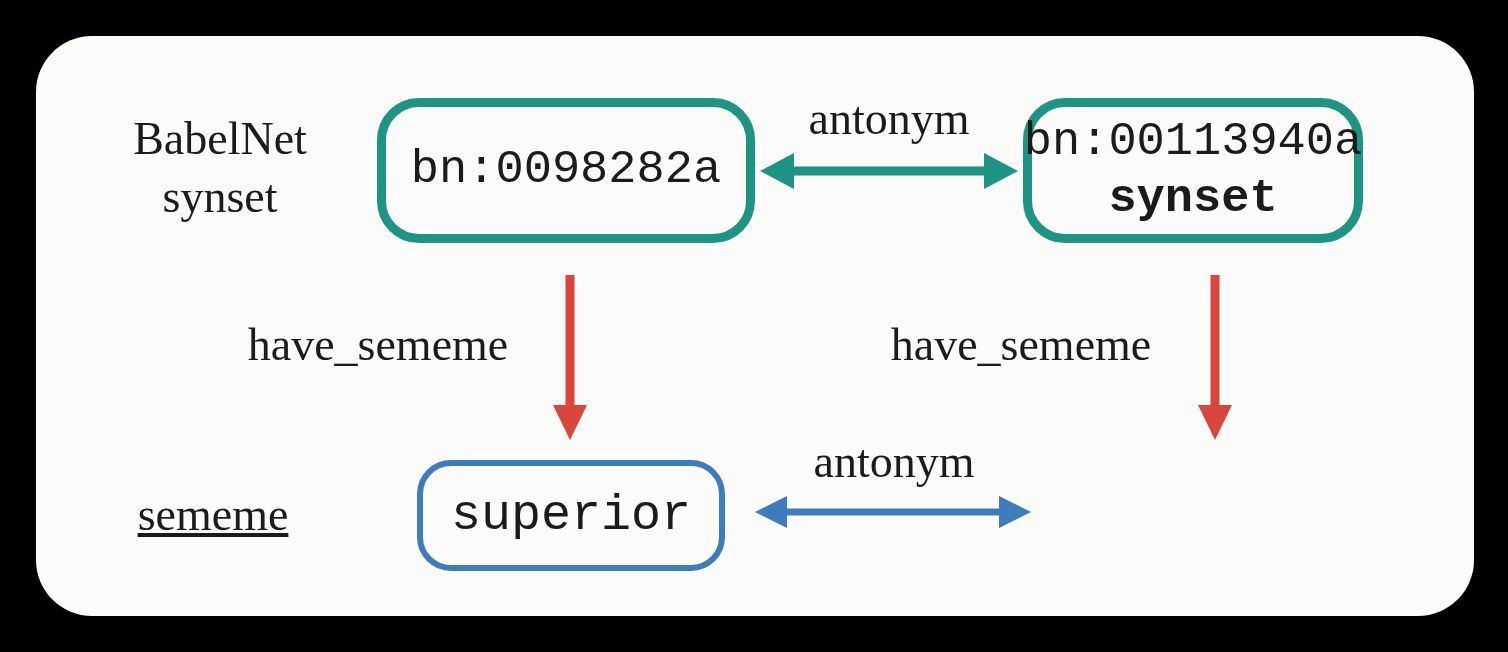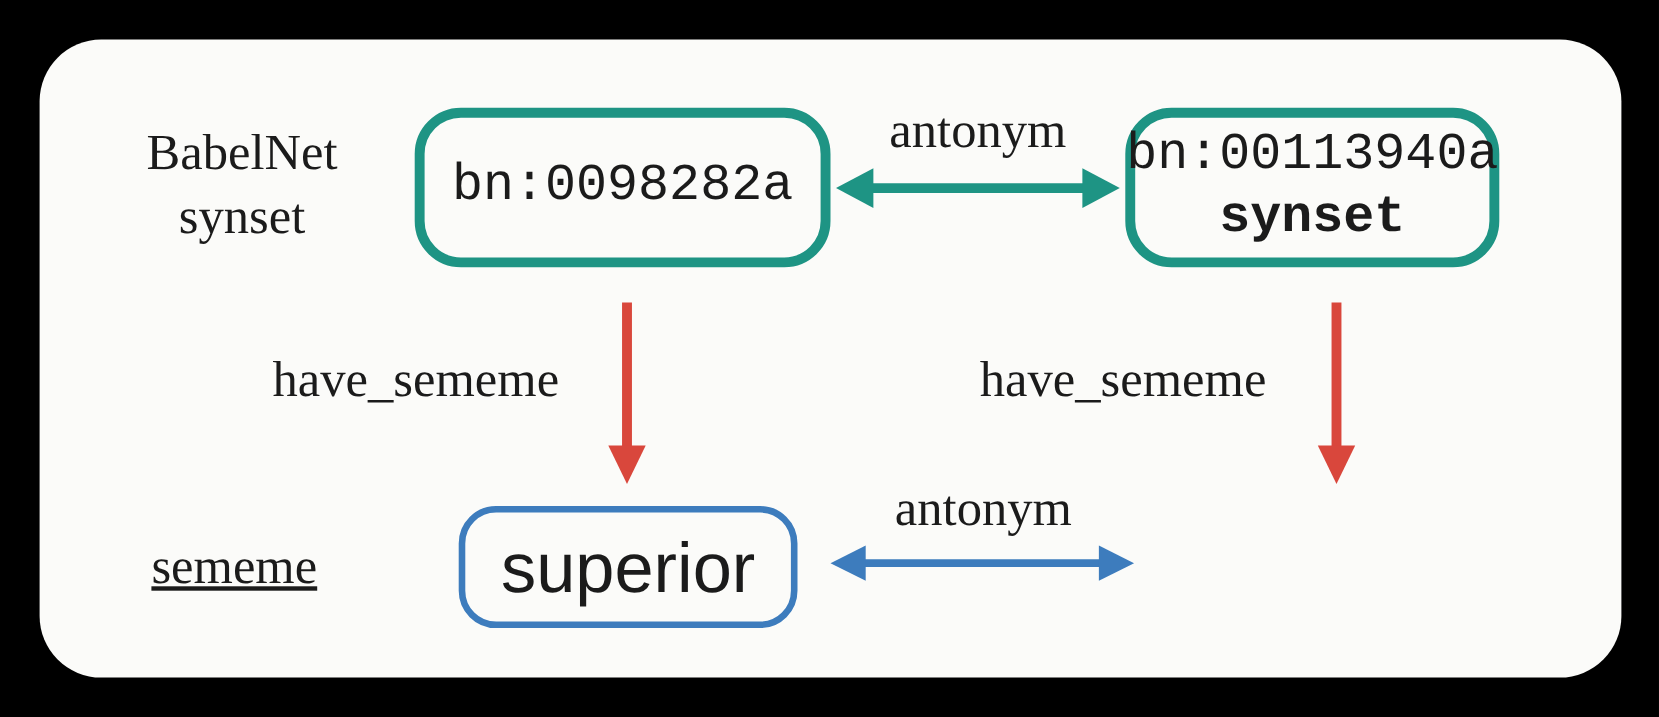--- a/index.html
+++ b/index.html
@@ -59,22 +59,22 @@
     font-weight: bold;
     color: var(--text, #1b1b1b);
     line-height: 1.2;
     white-space: nowrap;
   }
   .sememe-node {
     border: 6px solid var(--sememe_blue, #3d7cbd);
     border-radius: 34px;
   }
   .sememe-node .node-label {
-    font-family: Liberation Sans, sans-serif;
-    font-size: 64px;
+    font-family: Liberation Mono, monospace;
+    font-size: 50px;
     color: var(--text, #1b1b1b);
     white-space: nowrap;
   }
   svg .green-stroke { stroke: var(--synset_green, #1e9484); }
   svg .green-fill   { fill:   var(--synset_green, #1e9484); }
   svg .blue-stroke  { stroke: var(--sememe_blue, #3d7cbd); }
   svg .blue-fill    { fill:   var(--sememe_blue, #3d7cbd); }
   svg .red-stroke   { stroke: var(--arrow_red, #d9473c); }
   svg .red-fill     { fill:   var(--arrow_red, #d9473c); }
 </style>

